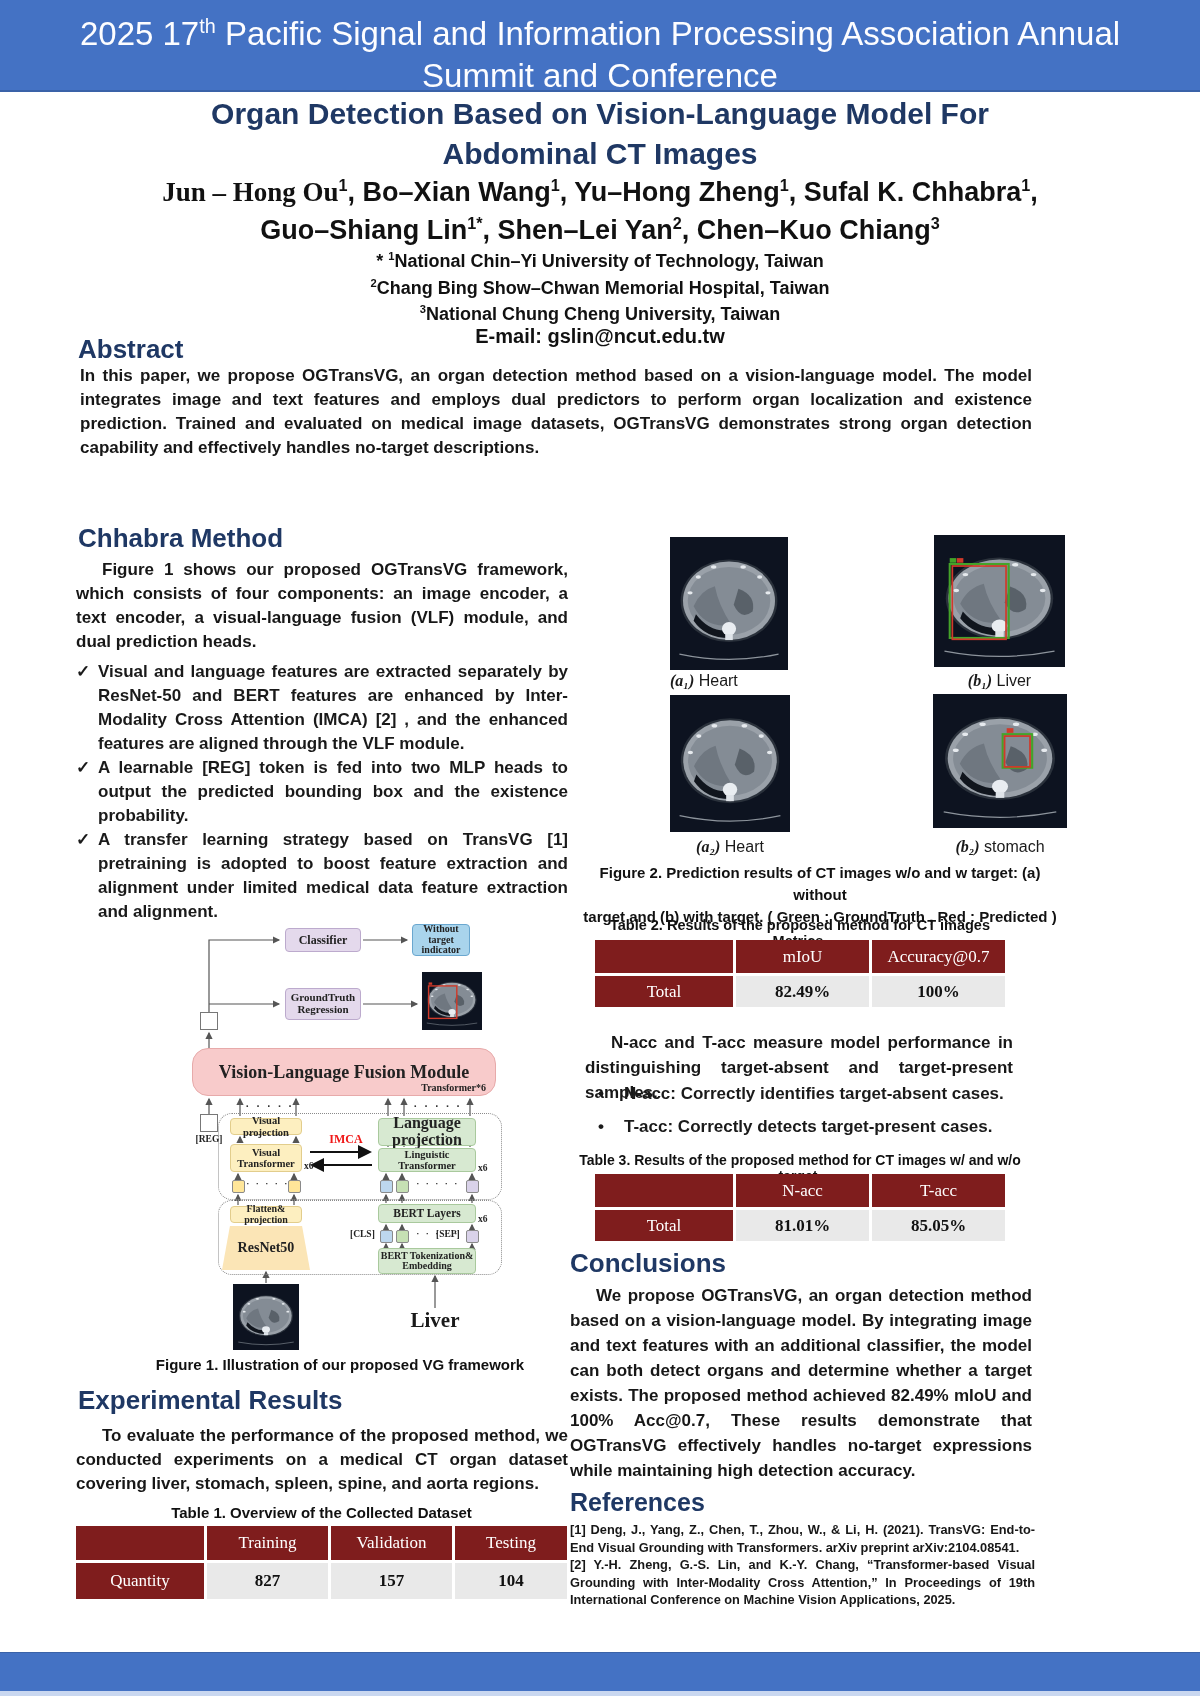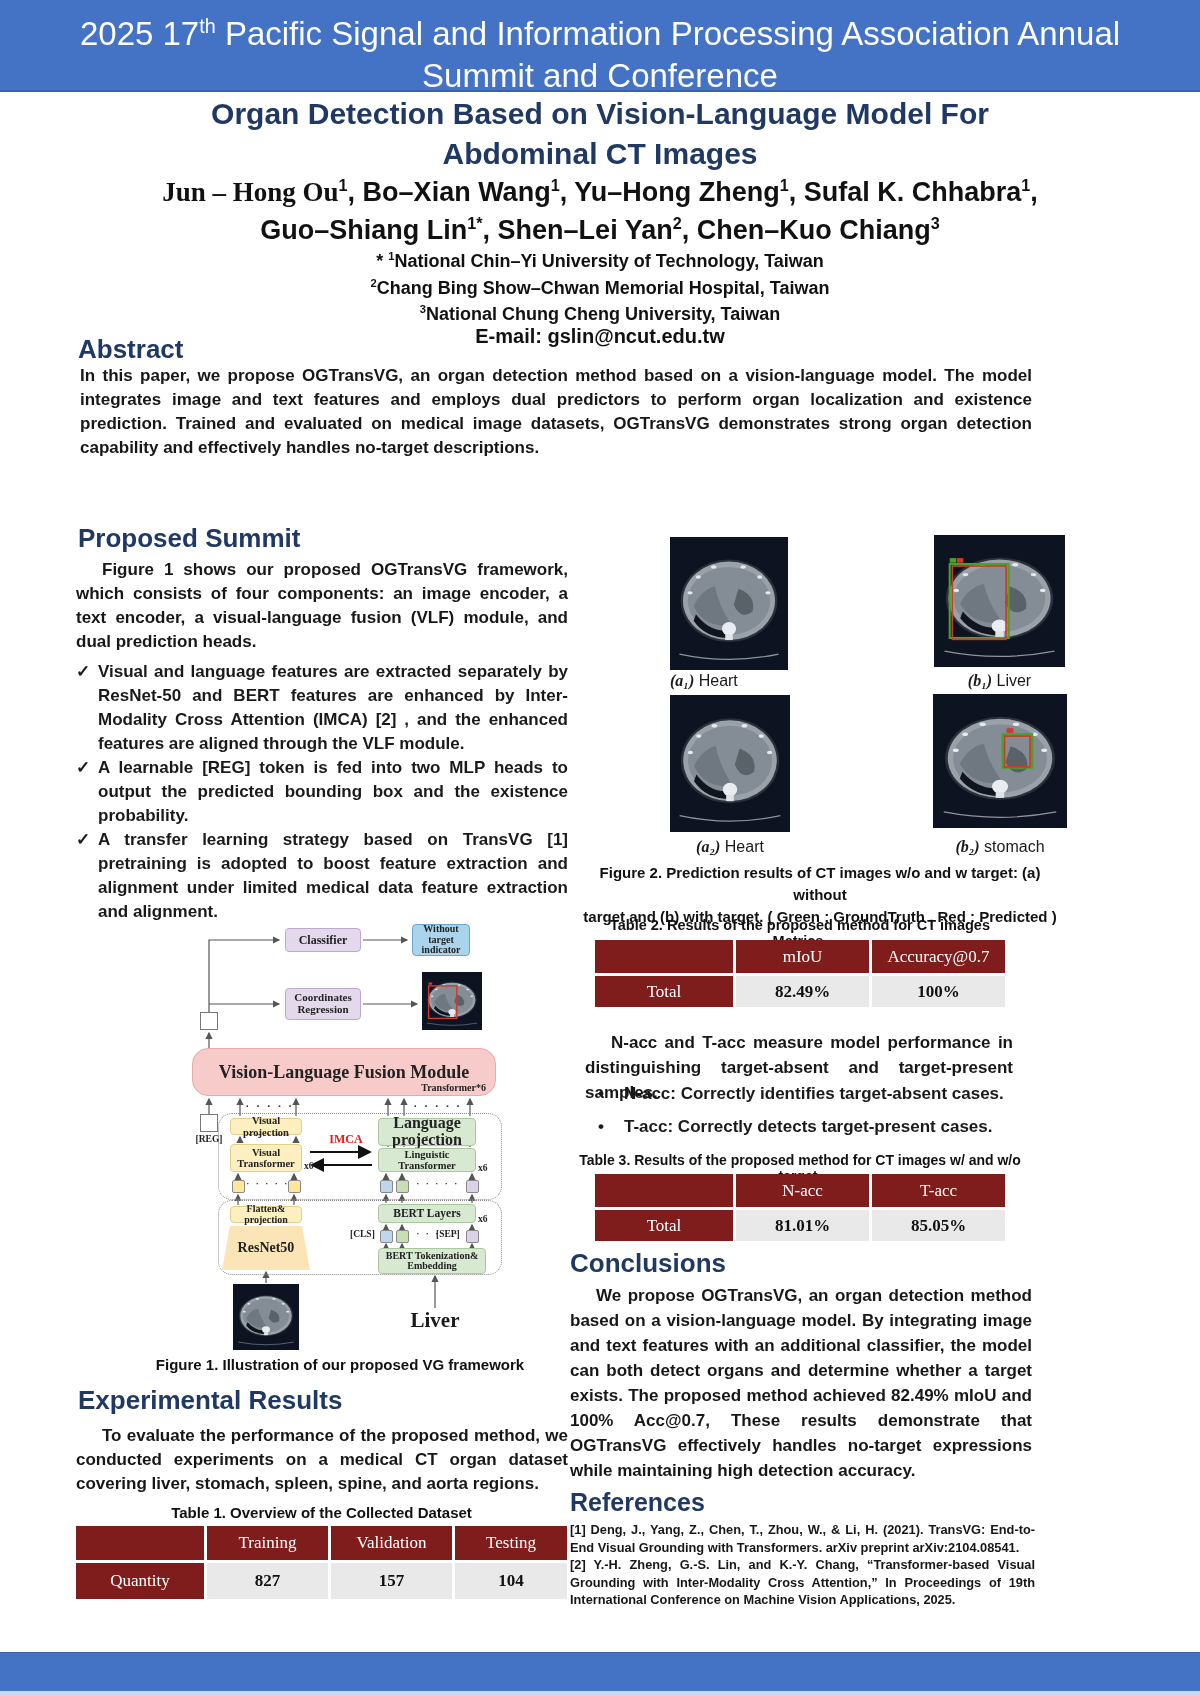--- a/index.html
+++ b/index.html
@@ -104,21 +104,21 @@
   </div>
 
   <div class="abs ctr affil" style="top:250px"><span>* </span><sup>1</sup><span>National Chin–Yi University of Technology, Taiwan</span></div>
   <div class="abs ctr affil" style="top:277px"><sup>2</sup><span>Chang Bing Show–Chwan Memorial Hospital, Taiwan</span></div>
   <div class="abs ctr affil" style="top:303px"><sup>3</sup><span>National Chung Cheng University, Taiwan</span></div>
   <div class="abs ctr email" style="top:325px">E-mail: gslin@ncut.edu.tw</div>
 
   <div class="abs h-navy" style="left:78px;top:334px">Abstract</div>
   <div class="abs body" style="left:80px;top:364px;width:952px">In this paper, we propose OGTransVG, an organ detection method based on a vision-language model. The model integrates image and text features and employs dual predictors to perform organ localization and existence prediction. Trained and evaluated on medical image datasets, OGTransVG demonstrates strong organ detection capability and effectively handles no-target descriptions.</div>
 
-  <div class="abs h-navy" style="left:78px;top:523px">Proposed Summit</div>
+  <div class="abs h-navy" style="left:78px;top:523px">Chhabra Method</div>
   <div class="abs body" style="left:76px;top:558px;width:492px;text-indent:26px">Figure 1 shows our proposed OGTransVG framework, which consists of four components: an image encoder, a text encoder, a visual-language fusion (VLF) module, and dual prediction heads.</div>
   <div class="abs" style="left:76px;top:660px;width:492px">
     <div class="bullet-row">
       <span class="glyph">✓</span>
       <span class="txt">Visual and language features are extracted separately by ResNet-50 and BERT features are enhanced by Inter-Modality Cross Attention (IMCA) [2] , and the enhanced features are aligned through the VLF module.</span>
     </div>
     <div class="bullet-row">
       <span class="glyph">✓</span>
       <span class="txt">A learnable [REG] token is fed into two MLP heads to output the predicted bounding box and the existence probability.</span>
     </div>
@@ -185,21 +185,21 @@
     <div class="dotrect" style="left:148px;top:320px;width:282px;height:73px"></div>
 
     <div class="dbox lav" style="left:215px;top:48px;width:76px;height:24px;font-size:12px">
         <span>Classifier</span>
       </div>
     <div class="dbox blu" style="left:342px;top:44px;width:58px;height:32px;font-size:10px;font-family:'Liberation Serif',serif">
       <span>Without target</span>
       <span>indicator</span>
     </div>
     <div class="dbox lav" style="left:215px;top:108px;width:76px;height:32px;font-size:11px">
-      <span>Coordinates</span>
+      <span>GroundTruth</span>
       <span>Regression</span>
     </div>
 
     <svg class="ct" style="left:352px;top:92px" width="60" height="58" viewBox="0 0 100 100" preserveAspectRatio="none">
       <use href="#ctbody"></use>
       <rect x="11" y="24" width="47" height="56" fill="none" stroke="#D03A2A" stroke-width="2.4"></rect>
       <rect x="11" y="18" width="6" height="4" fill="#D03A2A"></rect>
     </svg>
 
     <div class="sq" style="left:130px;top:132px"></div>
@@ -256,21 +256,21 @@
         <span>BERT Layers</span>
       </div>
     <div class="x6" style="left:408px;top:334px">x6</div>
     <div class="small-lbl" style="left:280px;top:349px">[CLS]</div>
     <div class="small-lbl" style="left:366px;top:349px">[SEP]</div>
 
     <div class="tok tok-b" style="left:310px;top:350px"></div>
     <div class="tok tok-g" style="left:326px;top:350px"></div>
     <div class="tok tok-p" style="left:396px;top:350px"></div>
 
-    <div class="dbox grn" style="left:308px;top:368px;width:108px;height:26px;font-size:10px">
+    <div class="dbox grn" style="left:308px;top:368px;width:98px;height:26px;font-size:10px">
       <span>BERT Tokenization&amp;</span>
       <span>Embedding</span>
     </div>
 
     <svg class="ct" style="left:163px;top:404px" width="66" height="66" viewBox="0 0 100 100" preserveAspectRatio="none">
       <use href="#ctbody"></use>
     </svg>
     <div class="abs serif" style="left:325px;top:428px;width:80px;text-align:center;font-weight:bold;font-size:21px">Liver</div>
   </div>
 

